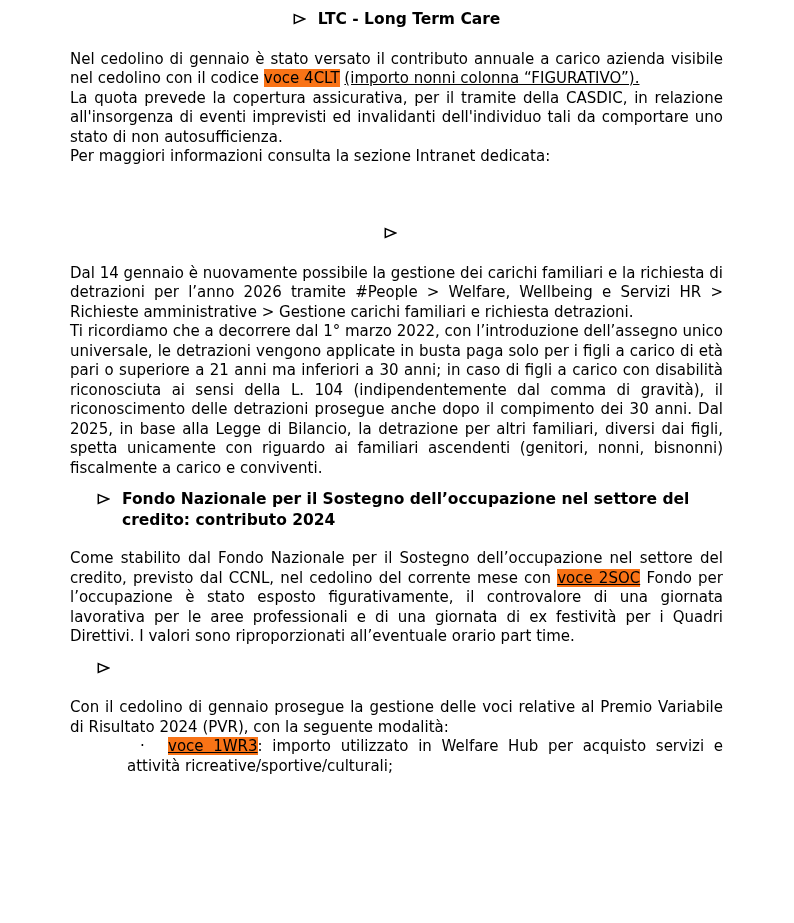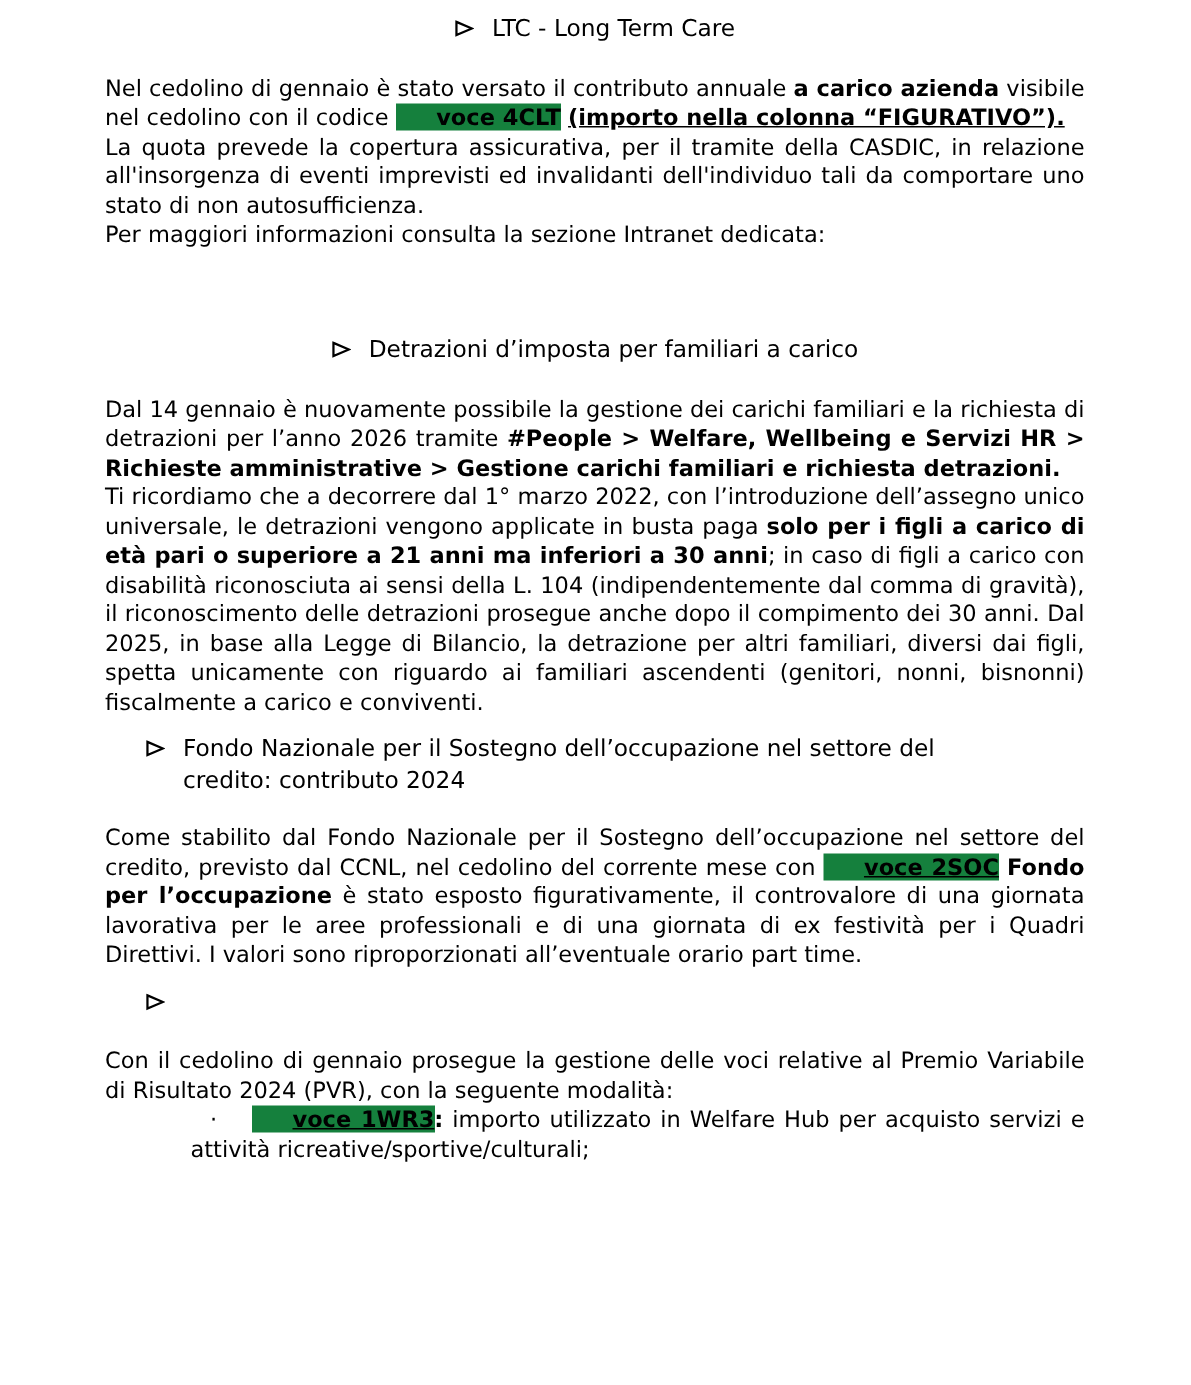--- a/index.html
+++ b/index.html
@@ -5,52 +5,52 @@
   html, body { margin: 0; padding: 0; background: #ffffff; }
   body {
     width: 794px; min-height: 923px;
     font-family: "DejaVu Sans", sans-serif;
     font-size: 15px; line-height: 19.5px; color: #000000;
   }
   .page { padding: 10px 71px 10px 70px; }
   p, .heading { margin: 0; }
   .justify { text-align: justify; }
   .center { text-align: center; }
-  .heading { font-weight: normal; font-size: 15.5px; }
+  .heading { font-weight: bold; font-size: 15.5px; }
   .gap  { margin-top: 19px; }
   .gap2 { margin-top: 38px; }
-  .b { font-weight: bold; }
+  .b { font-weight: normal; }
   .u { text-decoration: underline; }
-  .hl { background: #15803d; padding-left: 27px; }
+  .hl { background: #f97316; }
   .arrow-icon { display: inline-block; margin-right: 12px; vertical-align: -1px; }
   .heading-left { padding-left: 52px; margin-top: 12px; }
   .heading-left .arrow-icon { margin-left: -25px; }
   .bullet-item { margin-left: 57px; text-indent: 13px; text-align: justify; }
   .bullet-marker { display: inline-block; width: 28px; text-indent: 0; }
 </style>
 </head>
 <body>
 
 <div class="page">
 
   <div class="heading center">
     <span class="arrow-icon"><svg width="13" height="12" viewBox="0 0 13 12">
           <path d="M1.3 1.6 L11.6 6 L1.3 10.4 Z" fill="none" stroke="#000" stroke-width="1.5" stroke-linejoin="miter"></path>
         </svg></span><span>LTC - Long Term Care</span>
   </div>
 
-  <p class="justify gap"><span>Nel cedolino di gennaio è stato versato il contributo annuale </span><span class="b">a carico azienda</span><span> visibile nel cedolino con il codice </span><span class="b hl">voce 4CLT</span><span> </span><span class="b u">(importo nella colonna “FIGURATIVO”).</span></p>
+  <p class="justify gap"><span>Nel cedolino di gennaio è stato versato il contributo annuale </span><span class="b">a carico azienda</span><span> visibile nel cedolino con il codice </span><span class="b hl">voce 4CLT</span><span> </span><span class="b u">(importo nonni colonna “FIGURATIVO”).</span></p>
   <p class="justify"><span>La quota prevede la copertura assicurativa, per il tramite della CASDIC, in relazione all'insorgenza di eventi imprevisti ed invalidanti dell'individuo tali da comportare uno stato di non autosufficienza.</span></p>
   <p><span>Per maggiori informazioni consulta la sezione Intranet dedicata:</span></p>
   <p class="center"><br></p>
 
   <div class="heading center gap2">
     <span class="arrow-icon"><svg width="13" height="12" viewBox="0 0 13 12">
           <path d="M1.3 1.6 L11.6 6 L1.3 10.4 Z" fill="none" stroke="#000" stroke-width="1.5" stroke-linejoin="miter"></path>
-        </svg></span><span>Detrazioni d’imposta per familiari a carico</span>
+        </svg></span>
   </div>
 
   <p class="justify gap"><span>Dal 14 gennaio è nuovamente possibile la gestione dei carichi familiari e la richiesta di detrazioni per l’anno 2026 tramite </span><span class="b">#People &gt; Welfare, Wellbeing e Servizi HR &gt; Richieste amministrative &gt; Gestione carichi familiari e richiesta detrazioni.</span></p>
   <p class="justify"><span>Ti ricordiamo che a decorrere dal 1° marzo 2022, con l’introduzione dell’assegno unico universale, le detrazioni vengono applicate in busta paga </span><span class="b">solo per i figli a carico di età pari o superiore a 21 anni ma inferiori a 30 anni</span><span>; in caso di figli a carico con disabilità riconosciuta ai sensi della L. 104 (indipendentemente dal comma di gravità), il riconoscimento delle detrazioni prosegue anche dopo il compimento dei 30 anni. Dal 2025, in base alla Legge di Bilancio, la detrazione per altri familiari, diversi dai figli, spetta unicamente con riguardo ai familiari ascendenti (genitori, nonni, bisnonni) fiscalmente a carico e conviventi.</span></p>
 
   <div class="heading heading-left gap">
     <span class="arrow-icon"><svg width="13" height="12" viewBox="0 0 13 12">
           <path d="M1.3 1.6 L11.6 6 L1.3 10.4 Z" fill="none" stroke="#000" stroke-width="1.5" stroke-linejoin="miter"></path>
         </svg></span><span><span>Fondo Nazionale per il Sostegno dell’occupazione nel settore del</span><br><span>credito: contributo 2024</span></span>
   </div>

